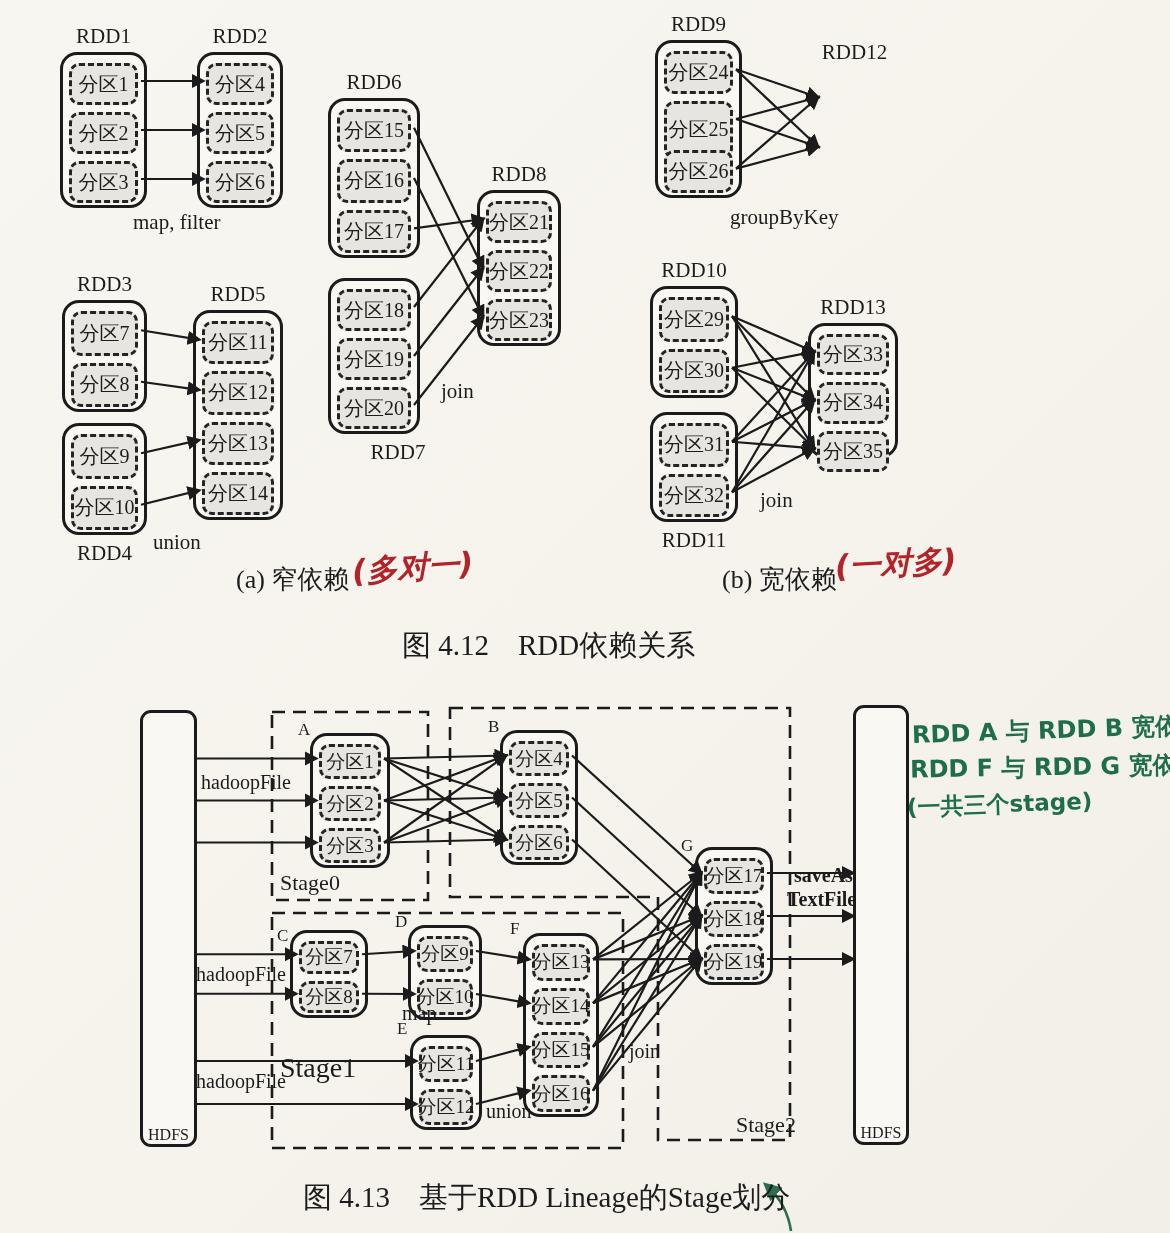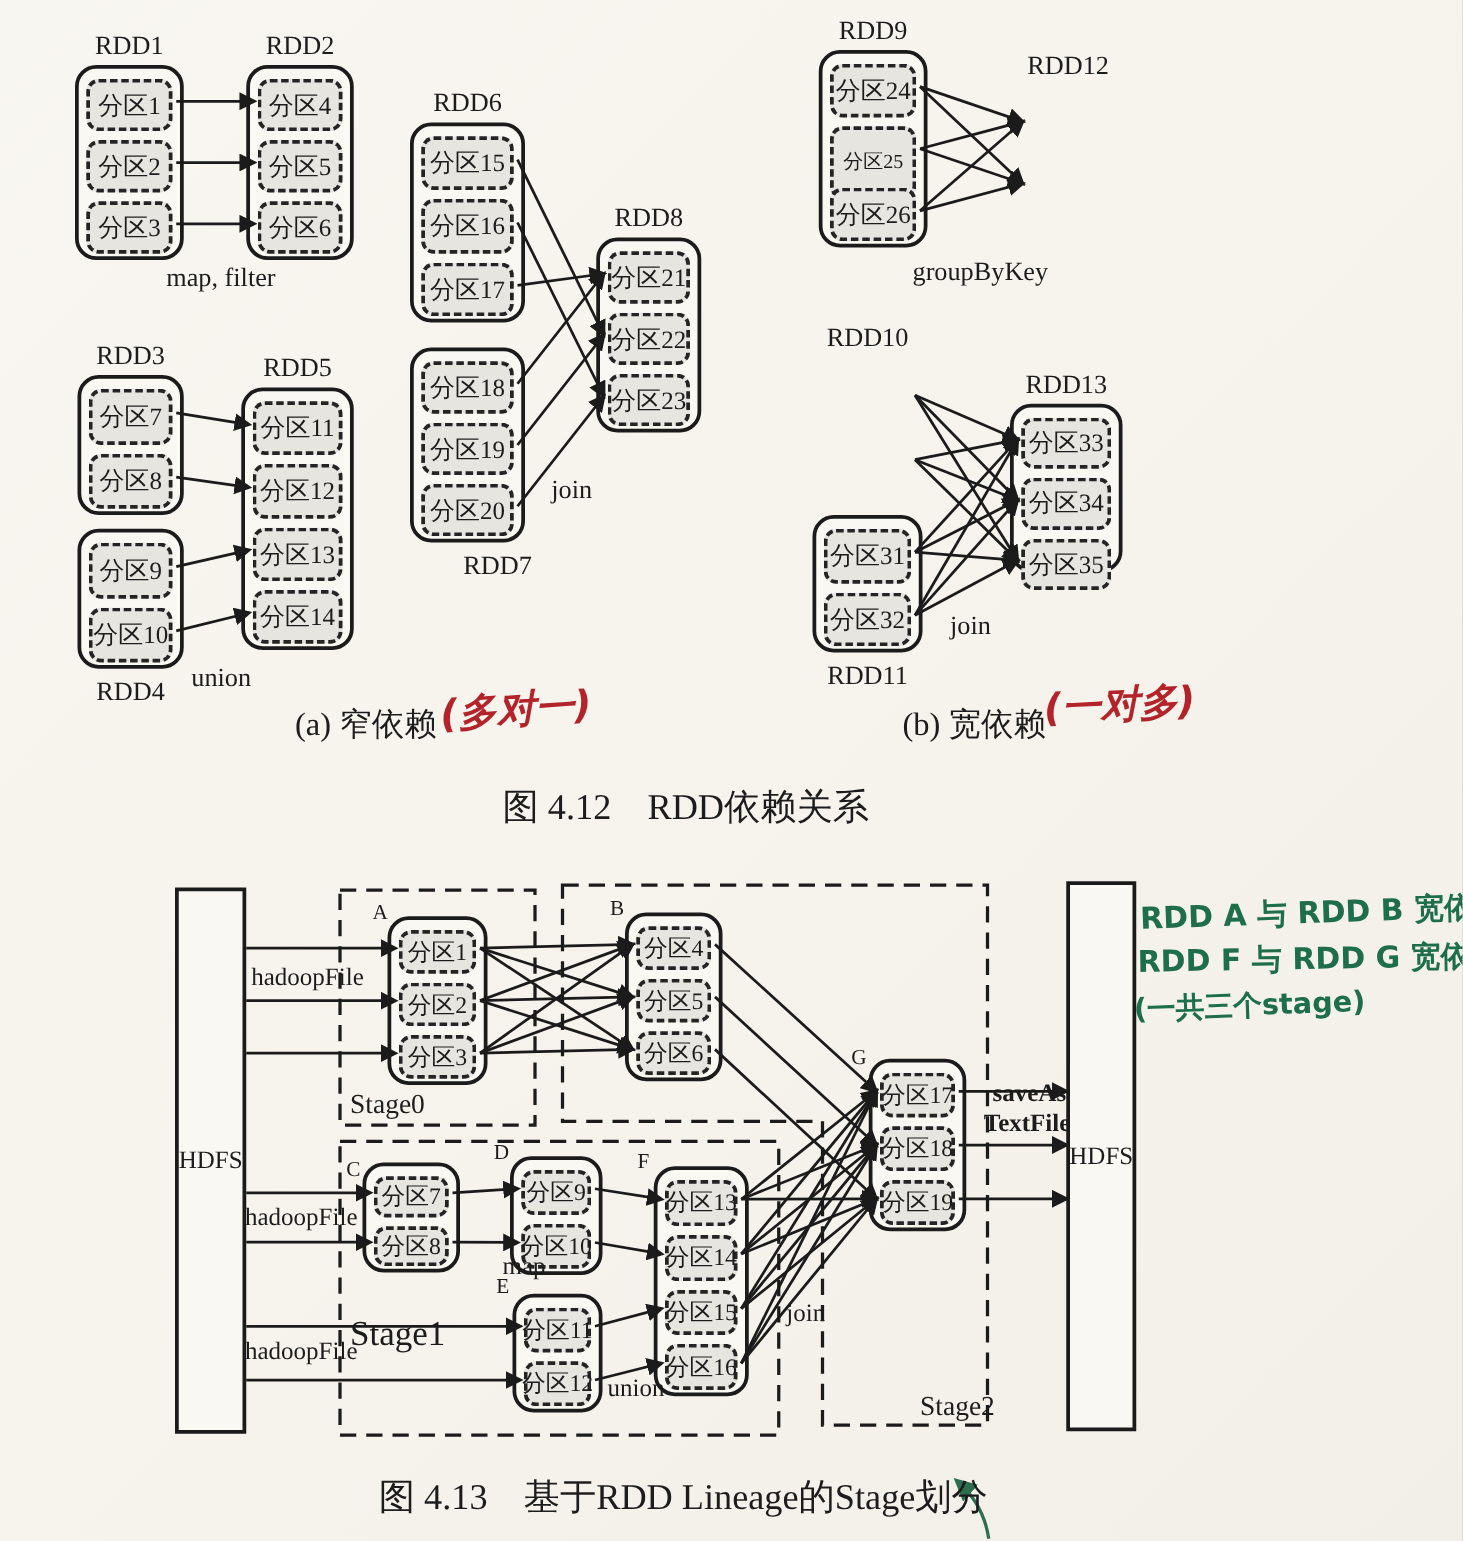--- a/index.html
+++ b/index.html
@@ -9,22 +9,22 @@
         background:linear-gradient(135deg,#f8f6f0 0%,#f5f3ec 55%,#f2efe8 100%)}
   svg.overlay{position:absolute;left:0;top:0;pointer-events:none}
   #svg-under{z-index:1}
   .figlayer{position:absolute;inset:0;z-index:2}
   #svg-edges{z-index:4}
   .rdd{position:absolute;border:3px solid #1b1b1b;border-radius:17px;background:#f9f8f2}
   .part{position:absolute;border:3px dashed #242424;border-radius:10px;background:#e7e5df;
         display:flex;align-items:center;justify-content:center;white-space:nowrap;overflow:visible}
   .rddlabel{position:absolute;font-size:21px;white-space:nowrap;transform:translateX(-50%)}
   .dlabel{position:absolute;white-space:nowrap;z-index:3}
-  .hdfs{position:absolute;border:3px solid #1b1b1b;border-radius:0;background:#f9f8f2;
-        display:flex;align-items:center;justify-content:center;font-size:20px}
+  .hdfs{position:absolute;border:3px solid #1b1b1b;border-radius:11px;background:#f9f8f2;
+        display:flex;align-items:flex-end;justify-content:center;font-size:16px}
   .caption{position:absolute;white-space:nowrap;z-index:5}
   .hand{position:absolute;white-space:nowrap;font-weight:700;z-index:5;font-family:"DejaVu Sans",sans-serif}
   .hand.red{color:#b3232a;font-style:italic}
   .hand.green{color:#1e6f49}
   .edge{stroke:#1b1b1b;stroke-width:2.2}
   .stage{fill:none;stroke:#1b1b1b;stroke-width:2.6;stroke-dasharray:13 8}
   .green-arrow{fill:none;stroke:#2b6f4e;stroke-width:2.6}
 </style>
 </head>
 <body>
@@ -80,25 +80,29 @@
       </div>
       <div class="rddlabel" style="left: 374px; top: 440px; margin-left: 24px;">RDD7</div>
       <div class="rdd" style="left: 477px; top: 190px; width: 84px; height: 156px;">
         <div class="part" style="left: 6px; right: 6px; top: 8px; height: 42px; font-size: 20px;">分区21</div>
         <div class="part" style="left: 6px; right: 6px; top: 57px; height: 42px; font-size: 20px;">分区22</div>
         <div class="part" style="left: 6px; right: 6px; top: 106px; height: 42px; font-size: 20px;">分区23</div>
       </div>
       <div class="rddlabel" style="left: 519px; top: 162px;">RDD8</div>
       <div class="rdd" style="left: 655px; top: 40px; width: 87px; height: 158px;">
         <div class="part" style="left: 6px; right: 6px; top: 8px; height: 42.6667px; font-size: 20px;">分区24</div>
-        <div class="part" style="left: 6px; right: 6px; top: 57.6667px; height: 58px; font-size: 16px; font-family: Liberation Serif, serif;">分区25</div>
+        <div class="part" style="left: 6px; right: 6px; top: 57.6667px; height: 58px; font-size: 20px; font-family: Liberation Serif, serif;">分区25</div>
         <div class="part" style="left: 6px; right: 6px; top: 107.333px; height: 42.6667px; font-size: 20px;">分区26</div>
       </div>
       <div class="rddlabel" style="left: 698.5px; top: 12px;">RDD9</div>
       <div class="rddlabel" style="left: 854.5px; top: 40px;">RDD12</div>
+      <div class="rdd" style="left: 650px; top: 286px; width: 88px; height: 112px;">
+        <div class="part" style="left: 6px; right: 6px; top: 8px; height: 44.5px; font-size: 20px;">分区29</div>
+        <div class="part" style="left: 6px; right: 6px; top: 59.5px; height: 44.5px; font-size: 20px;">分区30</div>
+      </div>
       <div class="rddlabel" style="left: 694px; top: 258px;">RDD10</div>
       <div class="rdd" style="left: 650px; top: 412px; width: 88px; height: 110px;">
         <div class="part" style="left: 6px; right: 6px; top: 8px; height: 43.5px; font-size: 20px;">分区31</div>
         <div class="part" style="left: 6px; right: 6px; top: 58.5px; height: 43.5px; font-size: 20px;">分区32</div>
       </div>
       <div class="rddlabel" style="left: 694px; top: 528px;">RDD11</div>
       <div class="rdd" style="left: 808px; top: 323px; width: 90px; height: 135px;">
         <div class="part" style="left: 6px; right: 6px; top: 8px; height: 41.3333px; font-size: 20px;">分区33</div>
         <div class="part" style="left: 6px; right: 6px; top: 56.3333px; height: 41.3333px; font-size: 20px;">分区34</div>
         <div class="part" style="left: 6px; right: 6px; top: 104.667px; height: 41.3333px; font-size: 20px;">分区35</div>

